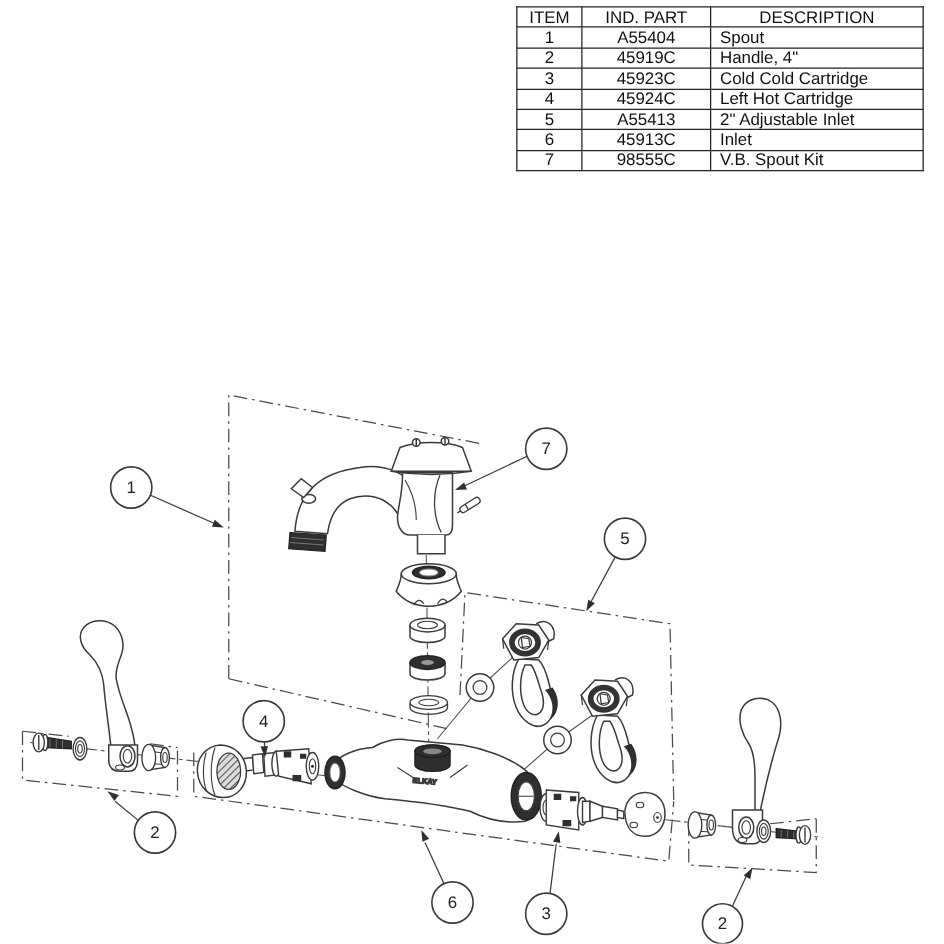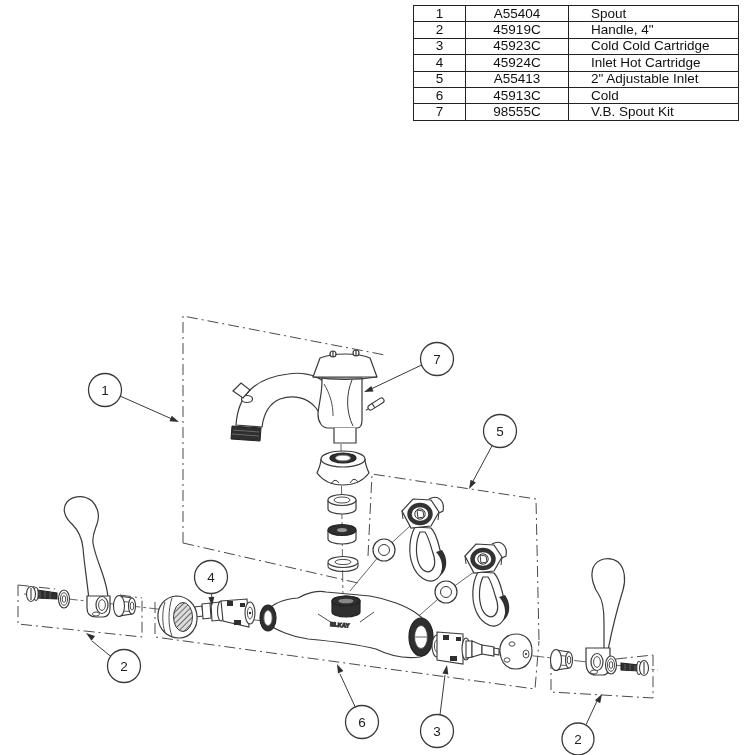--- a/index.html
+++ b/index.html
@@ -5,21 +5,21 @@
   html,body{margin:0;padding:0;background:#fff;}
   .stage{position:relative;width:755px;height:755px;background:#fff;overflow:hidden;
          font-family:"Liberation Sans",sans-serif;}
   .stage svg{position:absolute;left:0;top:0;}
   table.parts{position:absolute;left:413px;top:5px;border-collapse:collapse;
               table-layout:fixed;width:325px;font-size:13.5px;color:#111;background:#fff;}
   .parts th,.parts td{border:1px solid #222;height:15.4px;padding:0 3px;
                       font-weight:normal;line-height:1.05;white-space:nowrap;overflow:hidden;}
   .parts th{text-align:center;}
   .parts td.c-item,.parts td.c-part{text-align:center;}
-  .parts td.c-desc{text-align:left;padding-left:22px;}
+  .parts td.c-desc{text-align:left;padding-left:7px;}
   .callout-num{font-size:13.5px;fill:#222;}
   .elkay{font-size:5.6px;font-weight:bold;fill:#111;letter-spacing:.2px;}
 </style>
 </head>
 <body>
 
 <div class="stage">
 
   <svg width="755" height="755" viewBox="0 0 755 755">
     <defs>
@@ -331,49 +331,54 @@
     </g>
   </svg>
 
   <table class="parts">
     <colgroup>
         <col style="width:52px">
         <col style="width:103px">
         <col style="width:170px">
       </colgroup>
     <tbody>
+        <tr>
+      <th>ITEM</th>
+      <th>IND. PART</th>
+      <th>DESCRIPTION</th>
+    </tr>
     <tr>
       <td class="c-item">1</td>
       <td class="c-part">A55404</td>
       <td class="c-desc">Spout</td>
     </tr>
     <tr>
       <td class="c-item">2</td>
       <td class="c-part">45919C</td>
       <td class="c-desc">Handle, 4"</td>
     </tr>
     <tr>
       <td class="c-item">3</td>
       <td class="c-part">45923C</td>
       <td class="c-desc">Cold Cold Cartridge</td>
     </tr>
     <tr>
       <td class="c-item">4</td>
       <td class="c-part">45924C</td>
-      <td class="c-desc">Inlet Hot Cartridge</td>
+      <td class="c-desc">Left Hot Cartridge</td>
     </tr>
     <tr>
       <td class="c-item">5</td>
       <td class="c-part">A55413</td>
       <td class="c-desc">2" Adjustable Inlet</td>
     </tr>
     <tr>
       <td class="c-item">6</td>
       <td class="c-part">45913C</td>
-      <td class="c-desc">Cold</td>
+      <td class="c-desc">Inlet</td>
     </tr>
     <tr>
       <td class="c-item">7</td>
       <td class="c-part">98555C</td>
       <td class="c-desc">V.B. Spout Kit</td>
     </tr>
   </tbody>
     </table>
 </div>
 

